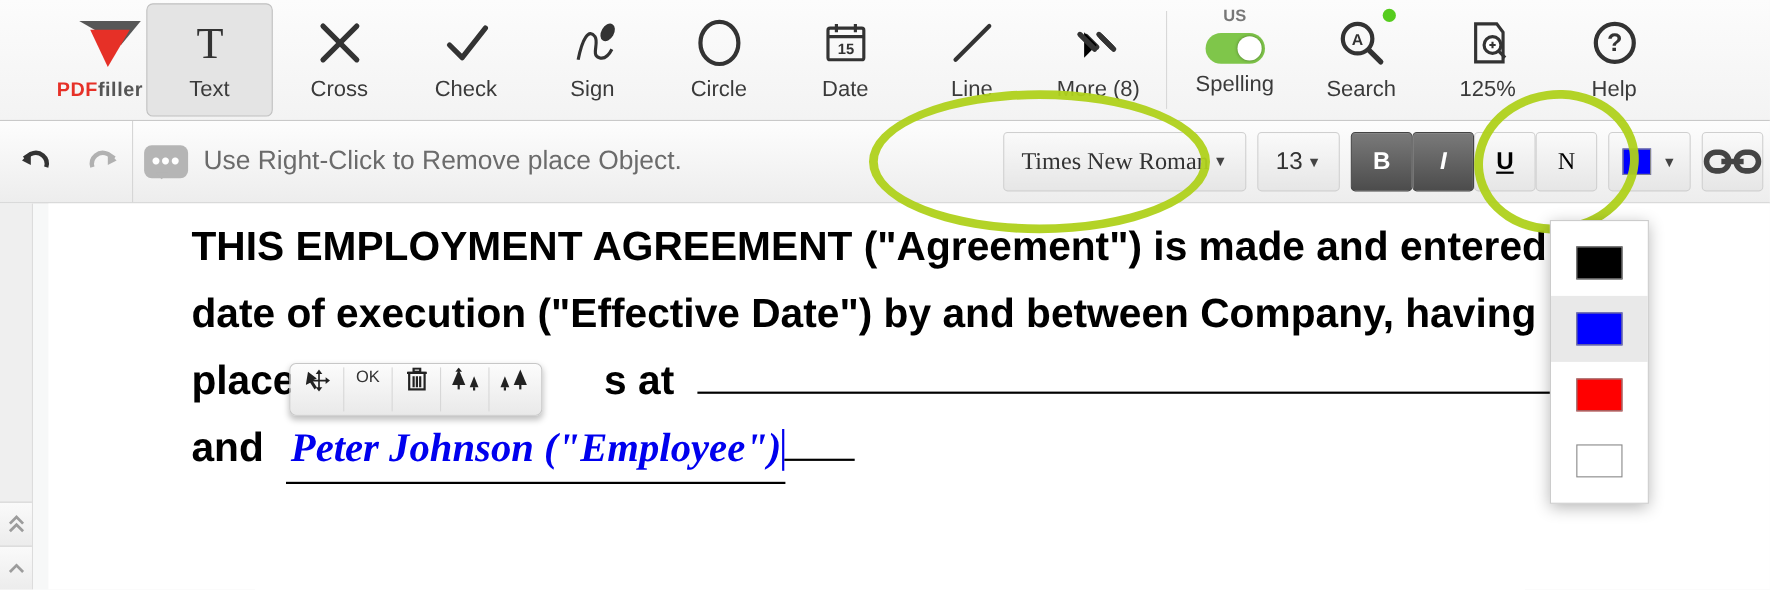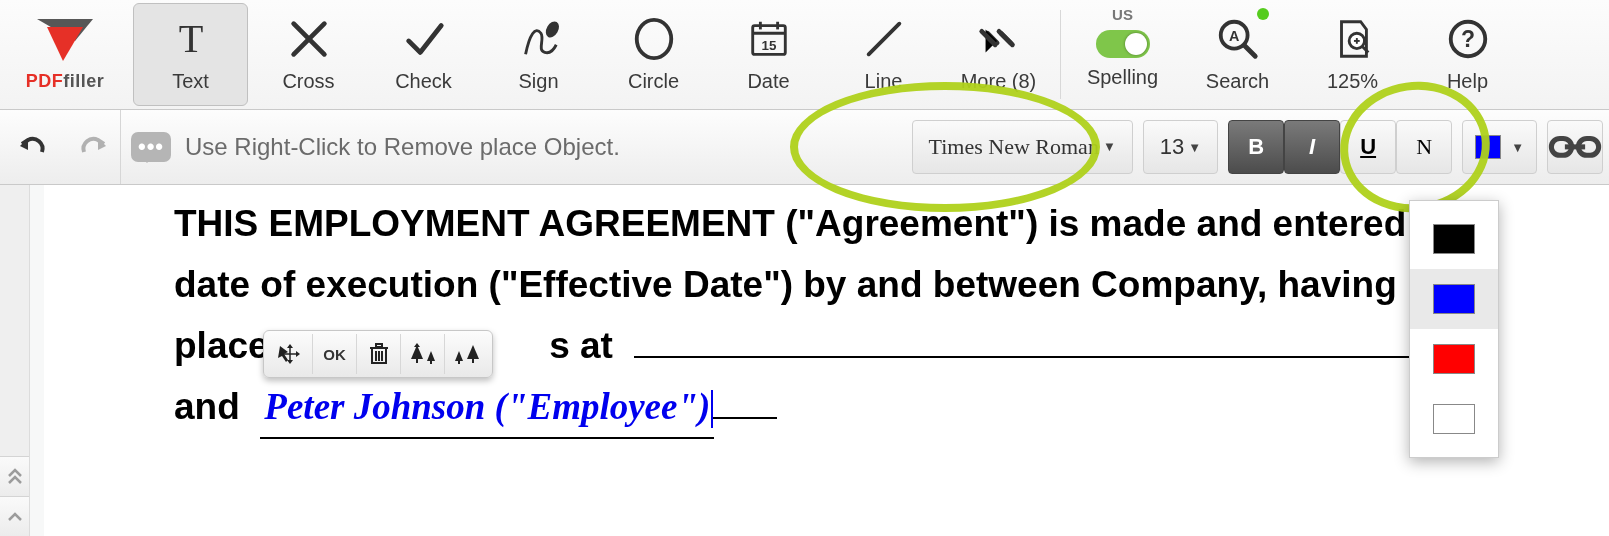--- a/index.html
+++ b/index.html
@@ -10,21 +10,21 @@
       display: flex;
       align-items: stretch;
       height: 110px;
       background: linear-gradient(#fcfcfc, #f3f3f3);
       border-bottom: 1px solid #c9c9c9;
     }
     .logo-cell {
       width: 130px;
       display: flex;
       flex-direction: column;
-      align-items: center;
+      align-items: flex-end;
       justify-content: center;
       gap: 6px;
     }
     .logo-cell svg { width: 60px; height: 48px; }
     .logo-cell .brand {
       font-weight: 700;
       font-size: 18px;
       letter-spacing: .5px;
       color: #555;
     }
@@ -208,22 +208,22 @@
       height:48px;
       background:linear-gradient(#fcfcfc,#e9e9e9);
       border:1px solid #c7c7c7; border-radius:6px;
       box-shadow: 0 3px 6px rgba(0,0,0,.25);
       display:flex; align-items:center; padding:0 4px;
       z-index: 20;
     }
     .mini-toolbar .mb {
       width:44px; height:40px;
       border-left:1px solid #d7d7d7;
-      display:flex; align-items:center; justify-content:center;
-      cursor:pointer; font-size:15px; font-weight:bold; color:#333;
+      display:flex; justify-content:center;
+      cursor:pointer; font-size:15px; font-weight:normal; color:#333;
     }
     .mini-toolbar .mb:first-child { border-left:none; }
 
     
     .hl-oval {
       position:absolute;
       border: 8px solid rgba(175, 209, 27, .95);
       border-radius: 50%;
       pointer-events:none;
       z-index: 30;

